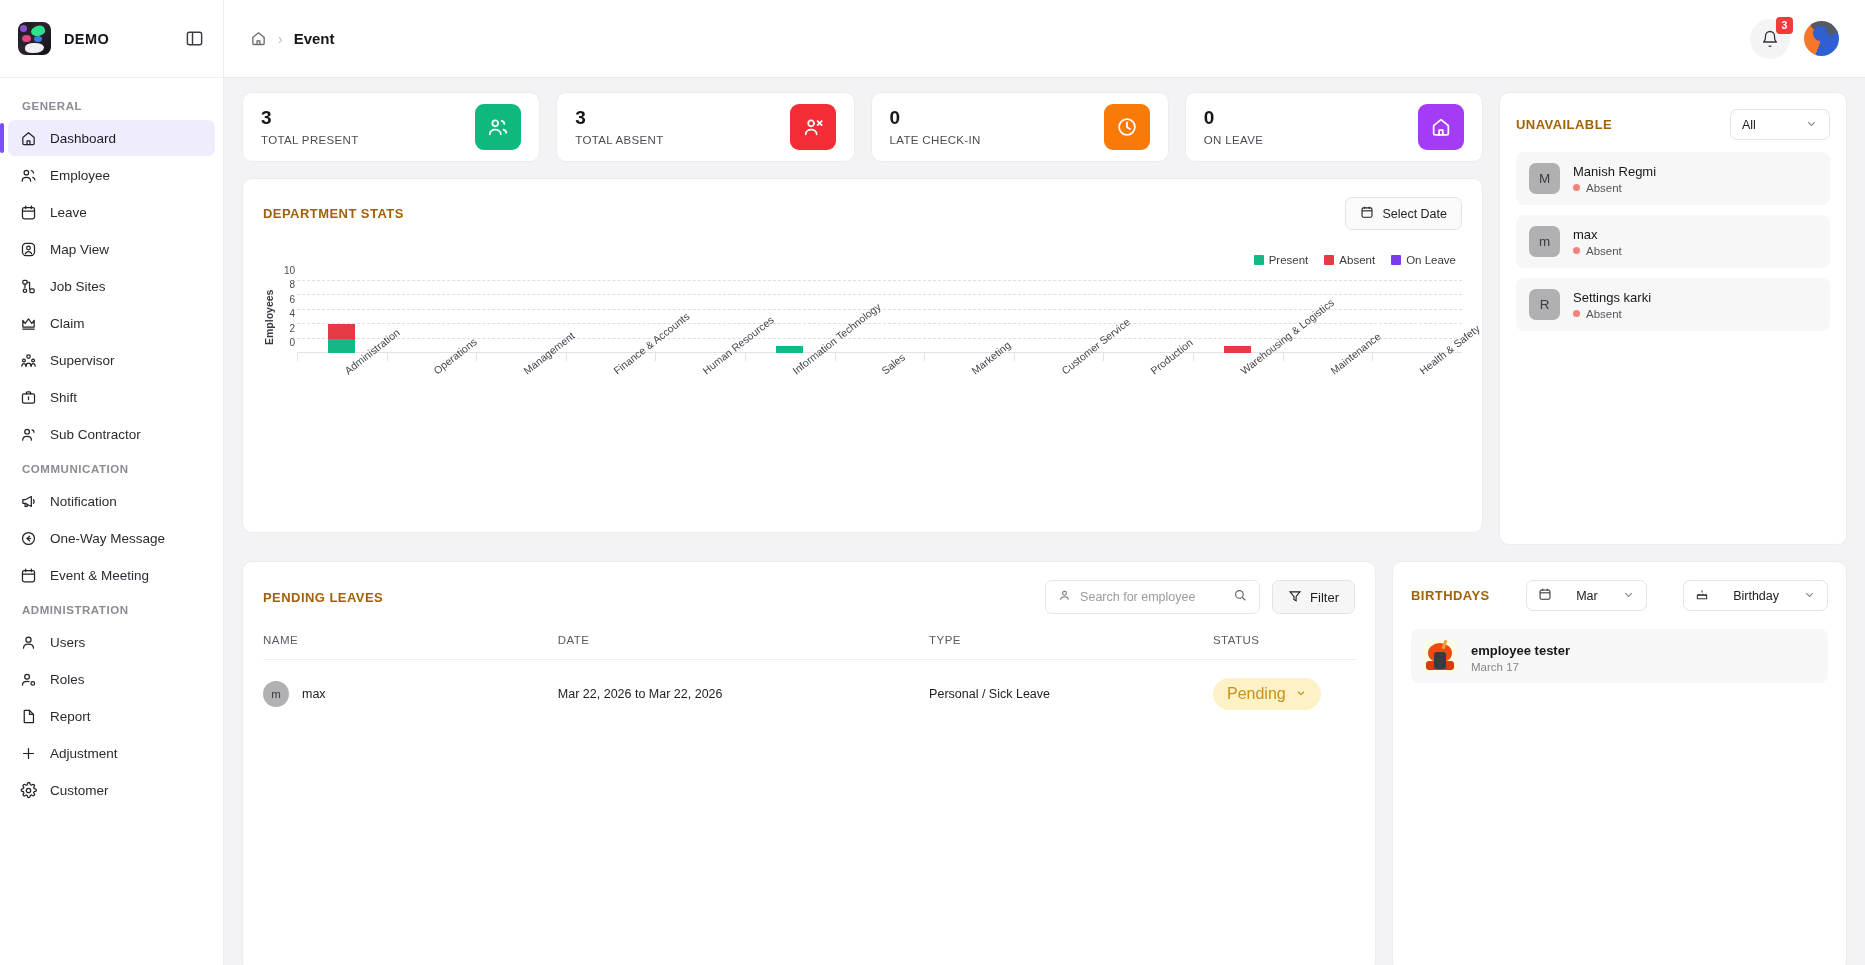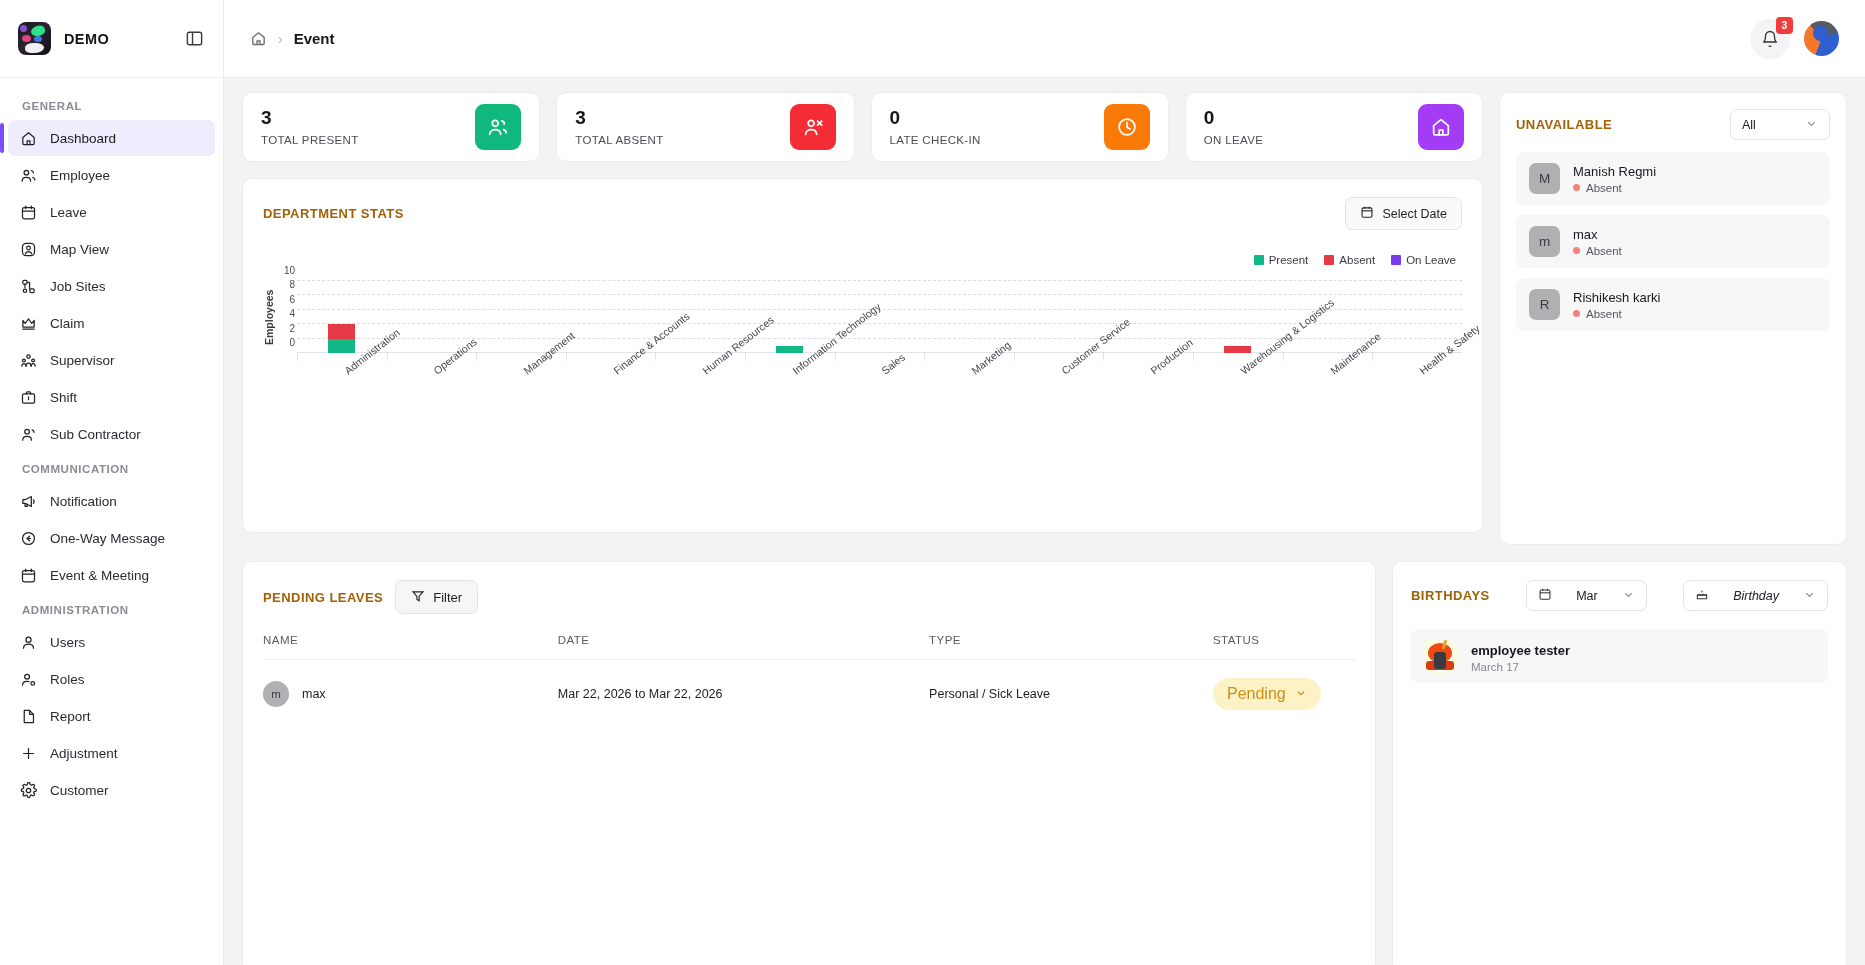--- a/index.html
+++ b/index.html
@@ -717,36 +717,51 @@
                   <div class="u-name">max</div>
                   <div class="u-status">
                     <span class="dot"></span>
                     <span>Absent</span>
                   </div>
                 </div>
               </div>
               <div class="unavail-item">
                 <div class="u-avatar">R</div>
                 <div>
-                  <div class="u-name">Rishikesh karki</div>
+                  <div class="u-name">Settings karki</div>
                   <div class="u-status">
                     <span class="dot"></span>
                     <span>Absent</span>
                   </div>
                 </div>
               </div>
             </div>
         </aside>
       </div>
 
       <div class="row-bottom">
 
         <section class="leaves-card">
           <div class="leaves-head">
             <div class="card-title">PENDING LEAVES</div>
+            <div class="search-box">
+              <span>
+                <svg width="13" height="13" viewBox="0 0 24 24" fill="none" stroke="#77777f" stroke-width="1.9">
+                  <circle cx="12" cy="8" r="3.6"></circle>
+                    <path d="M5 20c0-3.6 3.1-5.6 7-5.6s7 2 7 5.6"></path>
+                </svg>
+              </span>
+              <input type="text" value="" placeholder="Search for employee" style="">
+              <span>
+                <svg width="14" height="14" viewBox="0 0 24 24" fill="none" stroke="#5c5c66" stroke-width="1.9">
+                  <circle cx="11" cy="11" r="6.5"></circle>
+                    <line x1="16" y1="16" x2="21" y2="21"></line>
+                </svg>
+              </span>
+            </div>
             <div class="filter-btn">
               <span>
                 <svg width="14" height="14" viewBox="0 0 24 24" fill="none" stroke="#1c1c24" stroke-width="1.9">
                   <path d="M3.5 5h17l-6.6 7.8V20l-3.8-2.2v-5z"></path>
                 </svg>
               </span>
               <span>Filter</span>
             </div>
           </div>
 
@@ -792,21 +807,21 @@
                     <line x1="16" y1="3" x2="16" y2="6.5"></line>
                 </svg>
               </span>
               <span>Mar</span>
               <span class="chev">
                 <svg width="13" height="13" viewBox="0 0 24 24" fill="none" stroke="currentColor" stroke-width="2.1">
                     <path d="M6 9.5l6 6 6-6"></path>
                   </svg>
               </span>
             </div>
-            <div class="select-box" style="min-width:122px;font-style:italic;">
+            <div class="select-box" style="min-width:122px;">
               <span>
                 <svg width="14" height="14" viewBox="0 0 24 24" fill="none" stroke="#333" stroke-width="1.8">
                   <path d="M4 20h16v-6H4z"></path>
                     <path d="M4 14c1.6 0 1.6-1.6 3.2-1.6S8.8 14 10.4 14s1.6-1.6 3.2-1.6S15.2 14 16.8 14 18.4 12.4 20 12.4"></path>
                   <line x1="12" y1="6" x2="12" y2="9.5"></line>
                 </svg>
               </span>
               <span>Birthday</span>
               <span class="chev">
                 <svg width="13" height="13" viewBox="0 0 24 24" fill="none" stroke="currentColor" stroke-width="2.1">

